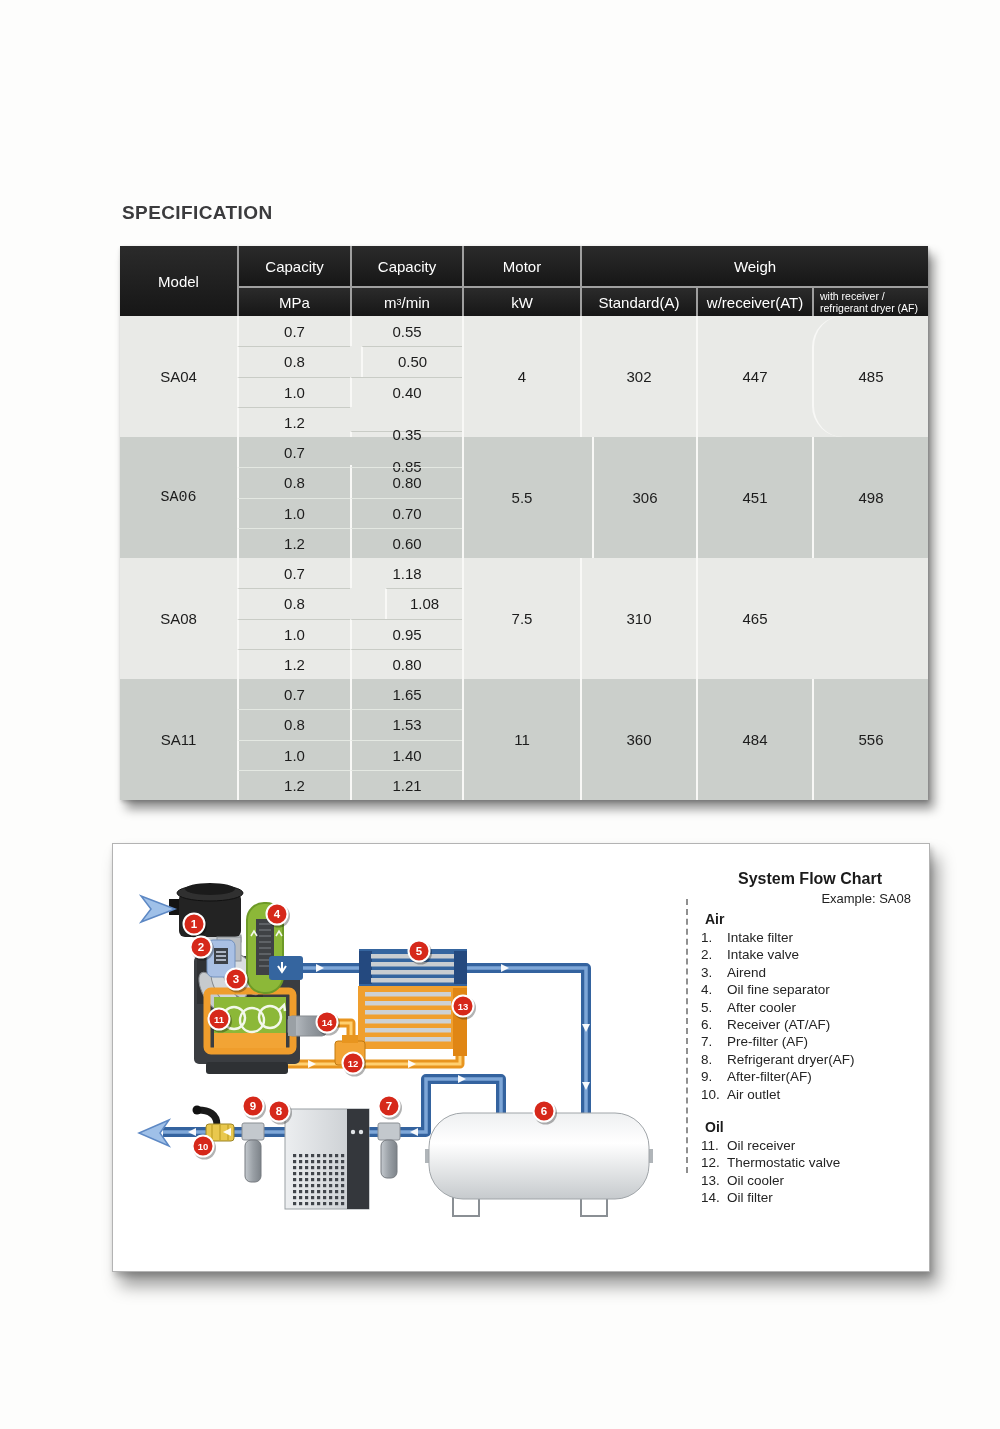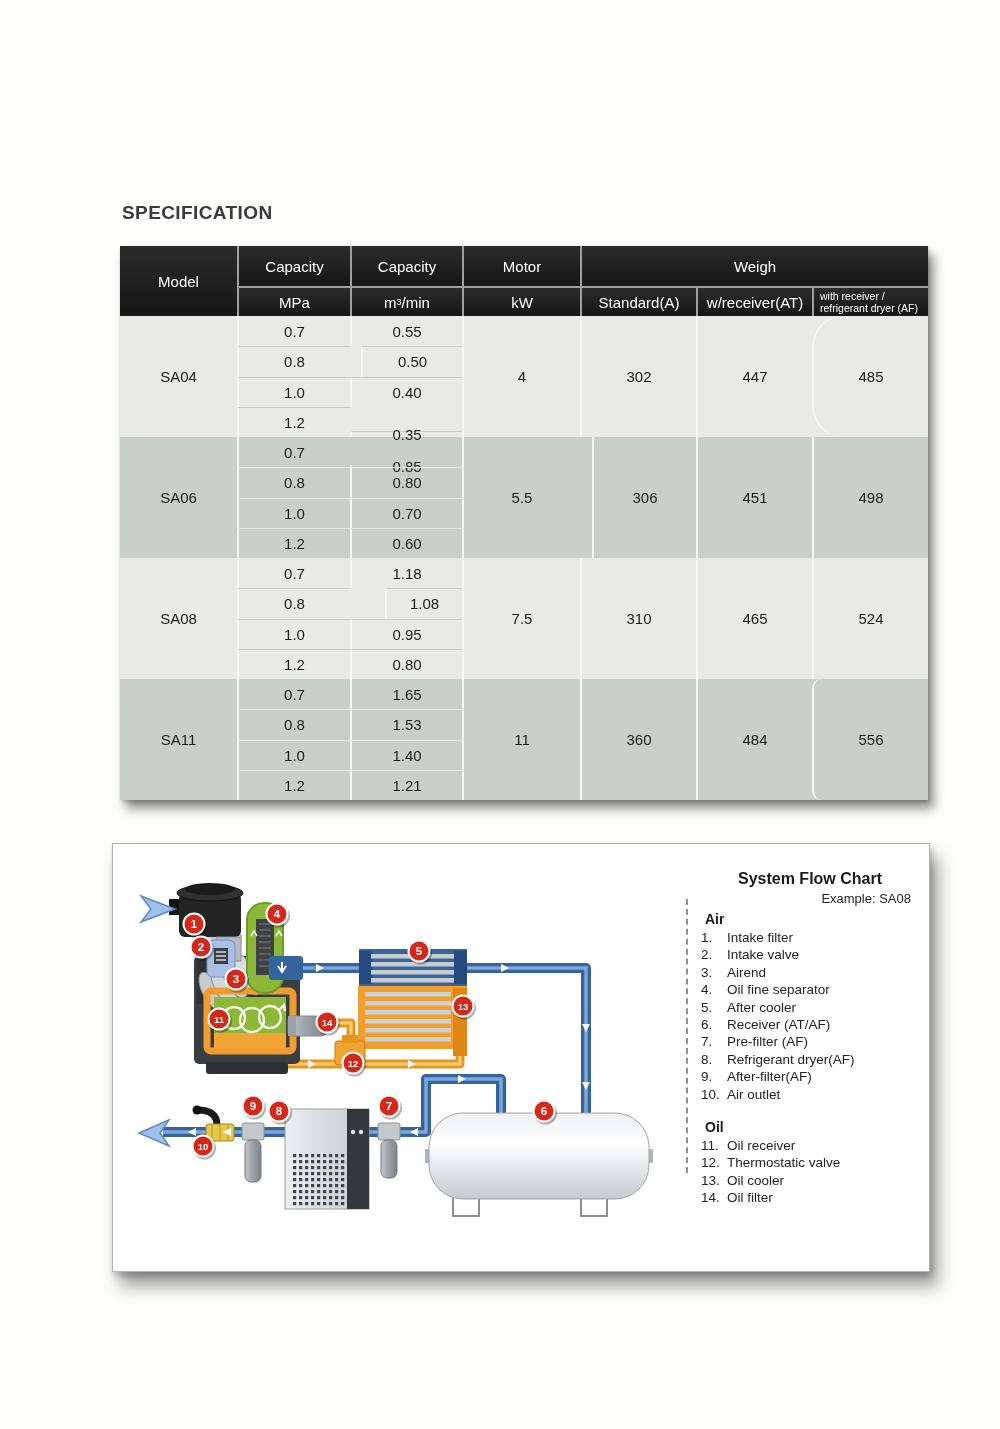--- a/index.html
+++ b/index.html
@@ -87,21 +87,21 @@
           <div class="cell bl sub" style="grid-area: 3 / 2;">1.0</div>
           <div class="cell bl sub" style="grid-area: 3 / 3;">0.40</div>
           <div class="cell bl sub" style="grid-area: 4 / 2;">1.2</div>
           <div class="cell bl sub" style="grid-area: 4 / 3; margin-top: 24px;">0.35</div>
           <div class="cell bl" style="grid-area: 1 / 4 / span 4;">4</div>
           <div class="cell bl" style="grid-area: 1 / 5 / span 4;">302</div>
           <div class="cell bl" style="grid-area: 1 / 6 / span 4;">447</div>
           <div class="cell bl" style="grid-area: 1 / 7 / span 4; border-radius: 31px;">485</div>
         </div>
         <div class="tgroup dark">
-          <div class="cell" style="grid-area: 1 / 1 / span 4;">SA06</div>
+          <div class="cell" style="grid-area: 1 / 1 / span 4; font-family: Liberation Mono, monospace;">SA06</div>
           <div class="cell bl" style="grid-area: 1 / 2;">0.7</div>
           <div class="cell bl" style="grid-area: 1 / 3; margin-top: 28px;">0.85</div>
           <div class="cell bl sub" style="grid-area: 2 / 2;">0.8</div>
           <div class="cell bl sub" style="grid-area: 2 / 3;">0.80</div>
           <div class="cell bl sub" style="grid-area: 3 / 2;">1.0</div>
           <div class="cell bl sub" style="grid-area: 3 / 3;">0.70</div>
           <div class="cell bl sub" style="grid-area: 4 / 2;">1.2</div>
           <div class="cell bl sub" style="grid-area: 4 / 3;">0.60</div>
           <div class="cell bl" style="grid-area: 1 / 4 / span 4;">5.5</div>
           <div class="cell bl" style="grid-area: 1 / 5 / span 4; margin-left: 12px;">306</div>
@@ -114,36 +114,35 @@
           <div class="cell bl" style="grid-area: 1 / 3;">1.18</div>
           <div class="cell bl sub" style="grid-area: 2 / 2;">0.8</div>
           <div class="cell bl sub" style="grid-area: 2 / 3; margin-left: 35px;">1.08</div>
           <div class="cell bl sub" style="grid-area: 3 / 2;">1.0</div>
           <div class="cell bl sub" style="grid-area: 3 / 3;">0.95</div>
           <div class="cell bl sub" style="grid-area: 4 / 2;">1.2</div>
           <div class="cell bl sub" style="grid-area: 4 / 3;">0.80</div>
           <div class="cell bl" style="grid-area: 1 / 4 / span 4;">7.5</div>
           <div class="cell bl" style="grid-area: 1 / 5 / span 4;">310</div>
           <div class="cell bl" style="grid-area: 1 / 6 / span 4;">465</div>
-          <div class="cell bl" style="grid-area: 1 / 7 / span 4;">524</div>
         </div>
         <div class="tgroup dark">
           <div class="cell" style="grid-area: 1 / 1 / span 4;">SA11</div>
           <div class="cell bl" style="grid-area: 1 / 2;">0.7</div>
           <div class="cell bl" style="grid-area: 1 / 3;">1.65</div>
           <div class="cell bl sub" style="grid-area: 2 / 2;">0.8</div>
           <div class="cell bl sub" style="grid-area: 2 / 3;">1.53</div>
           <div class="cell bl sub" style="grid-area: 3 / 2;">1.0</div>
           <div class="cell bl sub" style="grid-area: 3 / 3;">1.40</div>
           <div class="cell bl sub" style="grid-area: 4 / 2;">1.2</div>
           <div class="cell bl sub" style="grid-area: 4 / 3;">1.21</div>
           <div class="cell bl" style="grid-area: 1 / 4 / span 4;">11</div>
           <div class="cell bl" style="grid-area: 1 / 5 / span 4;">360</div>
           <div class="cell bl" style="grid-area: 1 / 6 / span 4;">484</div>
-          <div class="cell bl" style="grid-area: 1 / 7 / span 4; border-radius: 9px;">556</div>
+          <div class="cell bl" style="grid-area: 1 / 7 / span 4;">556</div>
         </div>
       </div>
   </div>
 
   <div class="flow-box">
 
     <svg class="flow-svg" width="816" height="427" viewBox="0 0 816 427">
       <defs>
         <linearGradient id="gTank" x1="0" y1="0" x2="0" y2="1">
           <stop offset="0" stop-color="#eef0f1"></stop>

